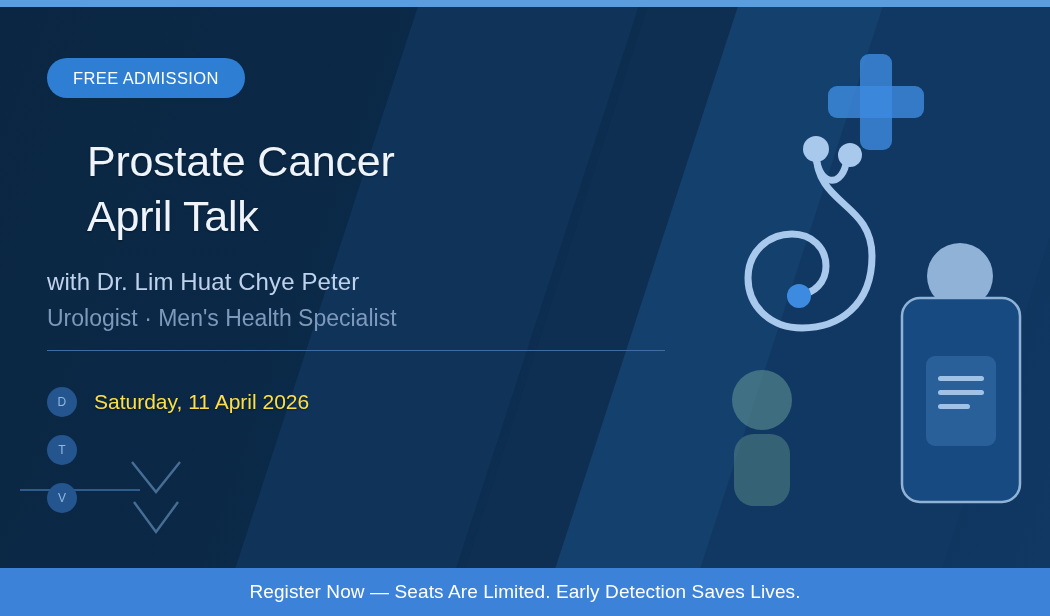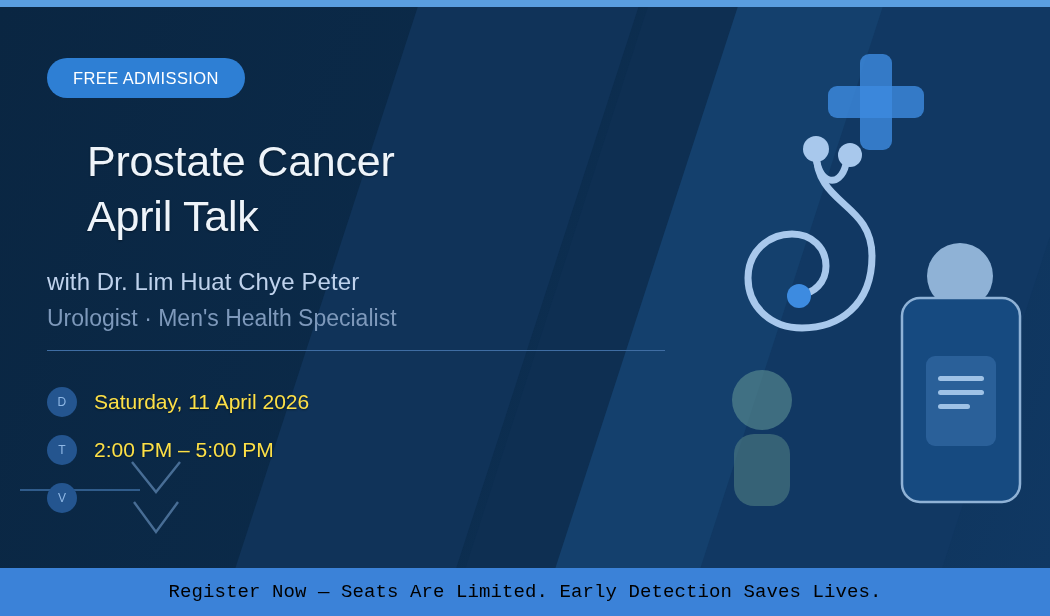--- a/index.html
+++ b/index.html
@@ -107,21 +107,21 @@
     text-shadow:0 1px 2px rgba(0,0,0,.4);
   }
 
   
   .footer {
     position:absolute; left:0; bottom:0; width:1050px; height:48px;
     background:#3b82d8; display:flex; align-items:center;
     justify-content:center; z-index:10;
   }
   .footer-text {
-    font-size:19px; color:#000000; letter-spacing:.1px; white-space:nowrap;font-family:Liberation Mono, monospace;
+    font-size:19px; color:#ffffff; letter-spacing:.1px; white-space:nowrap;
   }
 </style>
 </head>
 <body>
 
 <div class="banner">
 
   <div class="bg-base"></div>
 
   <div class="bg-diagonals">
@@ -196,21 +196,20 @@
         <div class="detail-icon">
           <span>D</span>
         </div>
         <div class="detail-text">Saturday, 11 April 2026</div>
       </div>
 
       <div class="detail-row">
         <div class="detail-icon">
           <span>T</span>
         </div>
-        <div class="detail-text">2:00 PM – 5:00 PM</div>
       </div>
 
       <div class="detail-row">
         <div class="detail-icon">
           <span>V</span>
         </div>
       </div>
 
     </div>
   </div>

